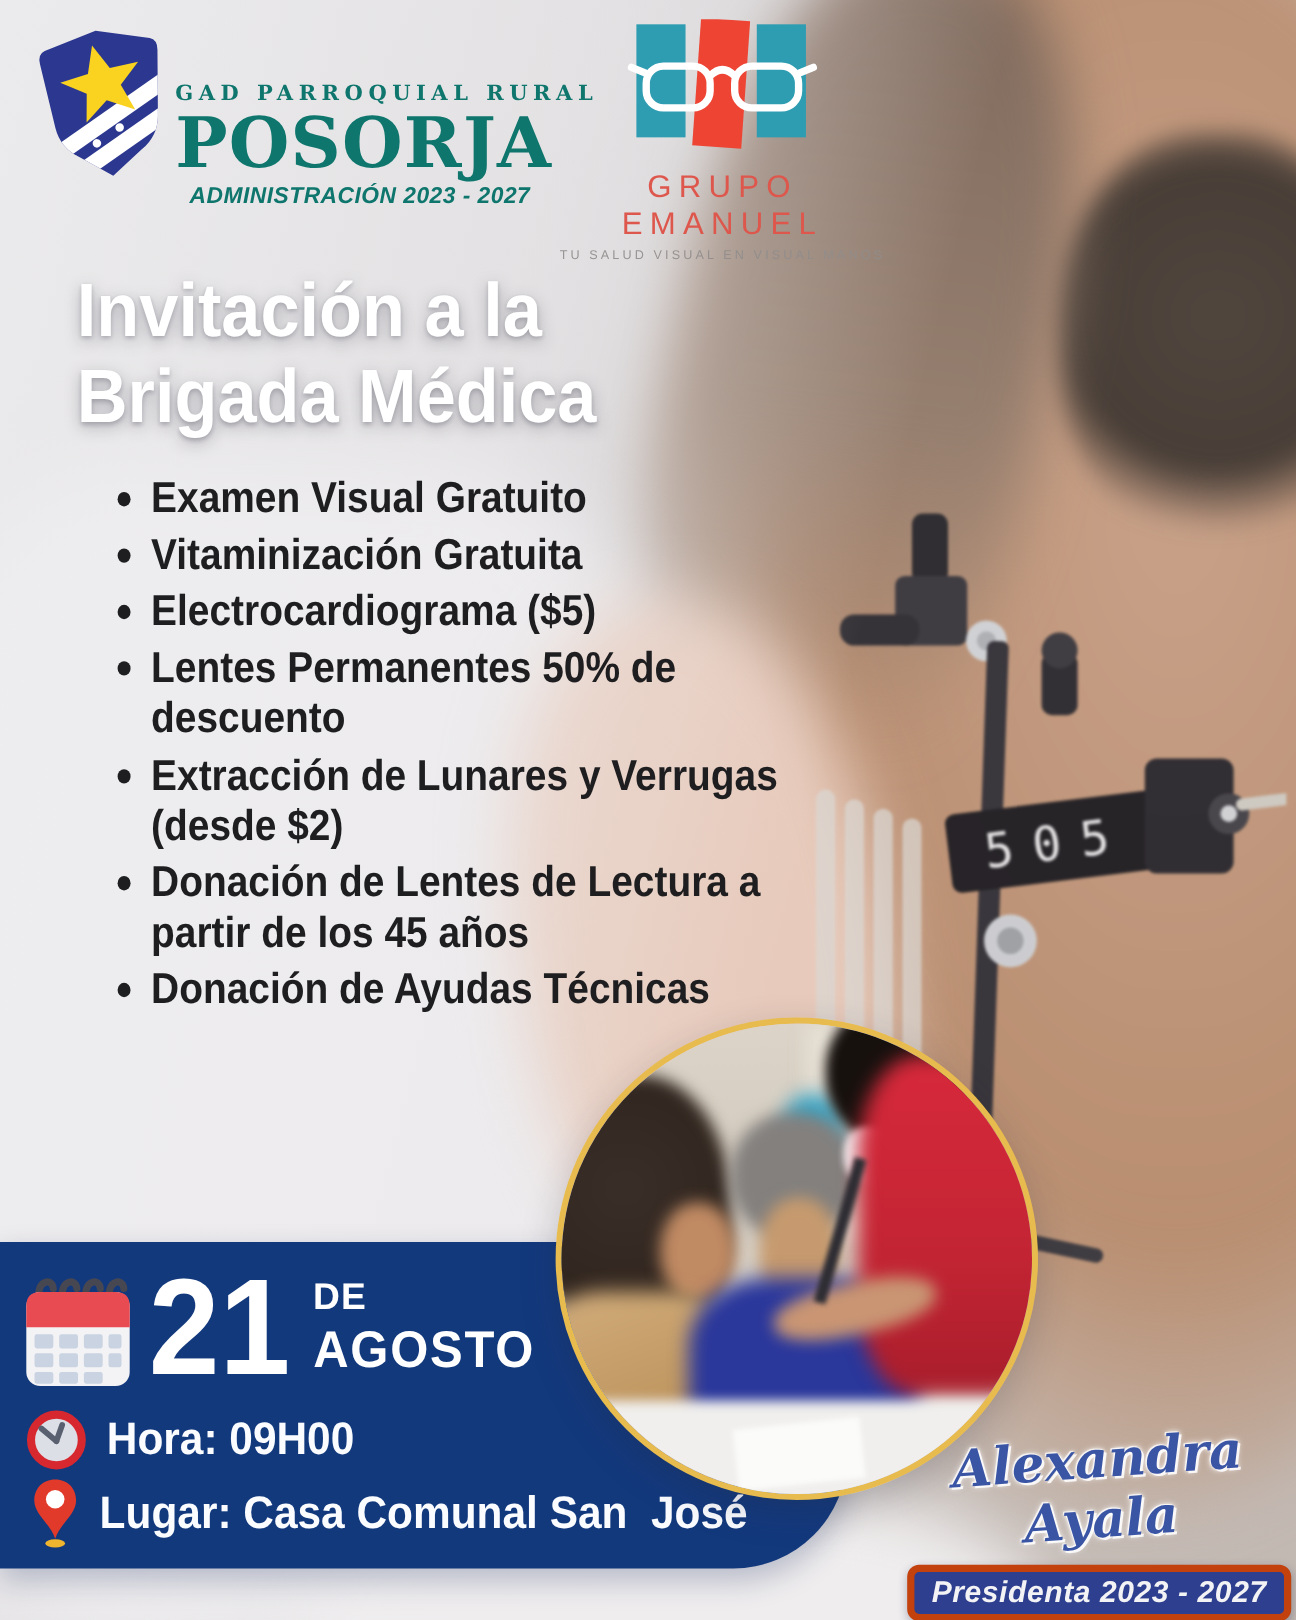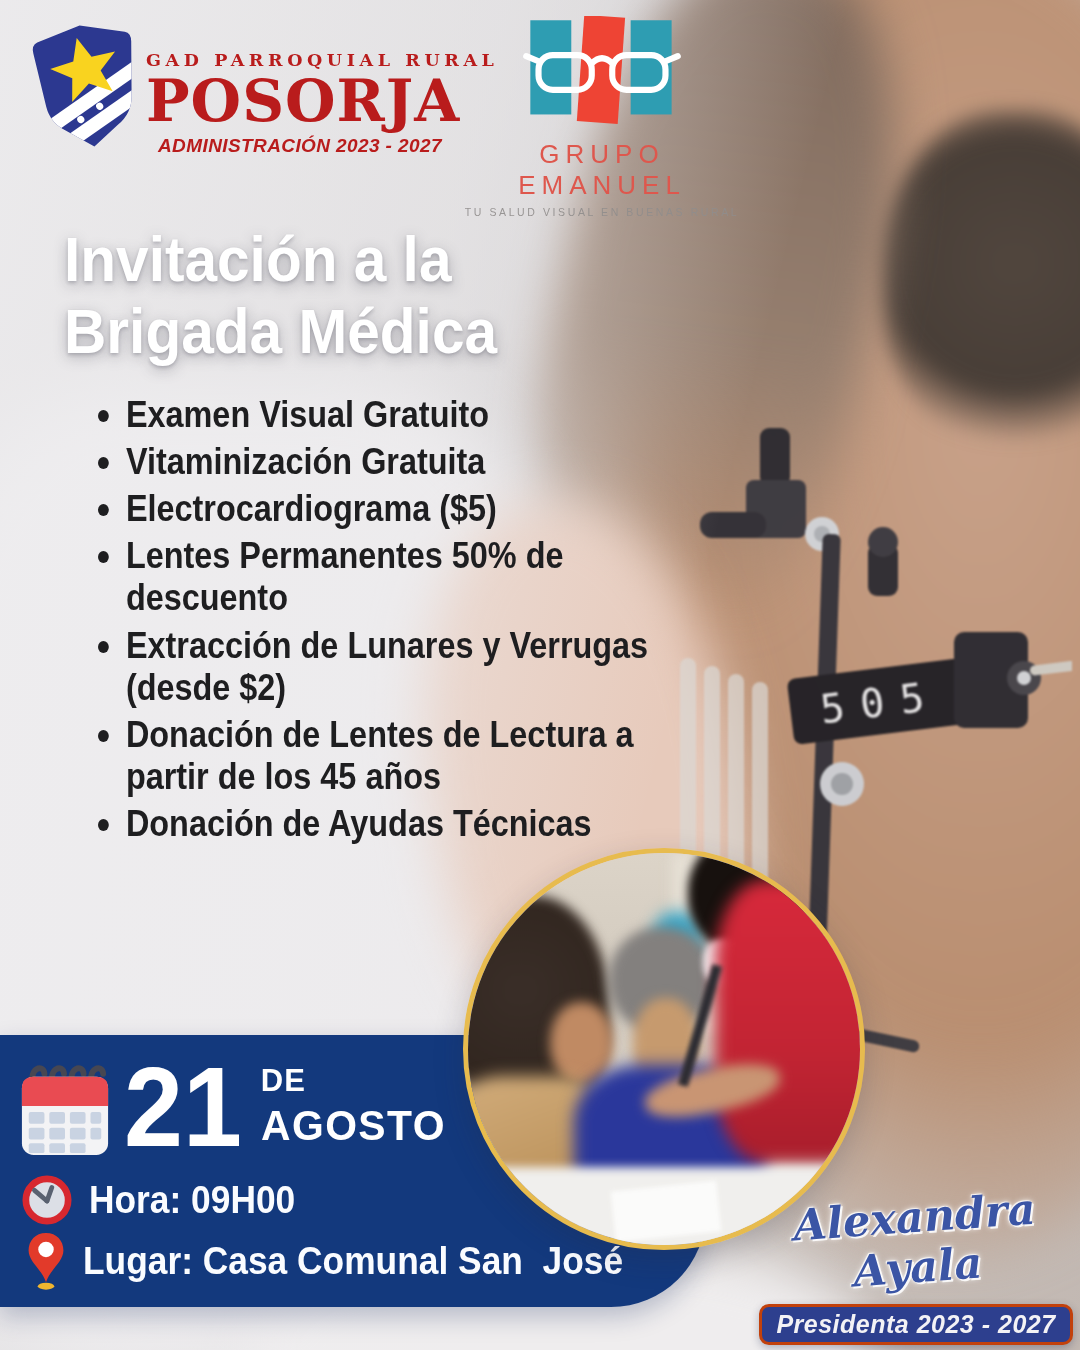--- a/index.html
+++ b/index.html
@@ -23,21 +23,21 @@
   .bg-coat{left:-90px;top:380px;width:660px;height:1000px;border-radius:32%;
     background:#eceaec;filter:blur(34px);}
   .bg-hand{left:430px;top:500px;width:310px;height:580px;border-radius:46%;
     background:#e7cabb;transform:rotate(-9deg);filter:blur(26px);}
   .bg-shirt{left:250px;top:1240px;width:620px;height:260px;border-radius:40%;
     background:#efedee;filter:blur(26px);}
   .bg-veil{inset:0;background:linear-gradient(104deg,rgba(238,237,239,.85) 0%,rgba(238,237,239,.55) 36%,rgba(238,237,239,0) 60%);}
   .bg-device{left:672px;top:416px;width:400px;height:660px;filter:blur(1.2px);opacity:.95;}
   
   .shield-wrap{position:absolute;left:32px;top:22px;width:110px;height:128px;transform:rotate(-7deg);z-index:10;}
-  .posorja-text{position:absolute;left:146px;top:50px;z-index:10;color:#b91c1c;}
+  .posorja-text{position:absolute;left:146px;top:68px;z-index:10;color:#0f766e;}
   .org-type{font-family:"DejaVu Serif",serif;font-weight:bold;font-size:17.5px;letter-spacing:4.6px;}
   .org-name{font-family:"DejaVu Serif",serif;font-weight:bold;font-size:58px;letter-spacing:1px;line-height:1.0;margin-top:2px;}
   .org-admin{font-weight:bold;font-style:italic;font-size:19px;letter-spacing:.4px;margin-top:5px;margin-left:12px;}
   .emanuel{position:absolute;left:452px;top:16px;width:300px;text-align:center;z-index:10;}
   .emanuel-name{font-size:26px;letter-spacing:6px;color:#de574d;margin-top:4px;}
   .emanuel-tag{font-size:10.5px;letter-spacing:2.6px;color:#908d8c;margin-top:5px;opacity:.9;}
   
   .page-title{position:absolute;left:64px;top:224px;z-index:10;color:#fff;font-weight:bold;
     font-size:63px;line-height:1.14;transform:scaleX(.93);transform-origin:left top;
     text-shadow:0 4px 14px rgba(70,70,82,.35),0 2px 4px rgba(70,70,82,.28);}
@@ -84,21 +84,21 @@
   .ph-nred{left:63%;top:7%;width:42%;height:72%;background:linear-gradient(180deg,#d7293b 0%,#c22433 60%,#a81d2b 100%);filter:blur(8px);border-radius:30%;}
   .ph-narm{left:45%;top:55%;width:35%;height:11%;background:#c99573;filter:blur(6px);border-radius:45%;transform:rotate(-12deg);}
   .ph-steth{left:58%;top:28%;width:2.5%;height:32%;background:#2e2d33;filter:blur(2px);transform:rotate(16deg);}
   .ph-table{left:-5%;top:80%;width:110%;height:26%;background:#f0efed;filter:blur(5px);}
   .ph-paper{left:37%;top:85%;width:27%;height:13%;background:#fbfbfa;filter:blur(2px);transform:rotate(-6deg);}
   
   .sig-block{position:absolute;left:756px;top:1192px;width:320px;text-align:center;z-index:8;}
   .signature{font-family:"DejaVu Serif",serif;font-style:italic;font-weight:bold;font-size:43px;
     color:#3b55a5;transform:rotate(-4deg);
     text-shadow:0 0 6px #fff,0 0 3px #fff,2px 2px 0 rgba(255,255,255,.85),-1px -1px 0 rgba(255,255,255,.7);}
-  .role-pill{display:inline-block;margin-top:12px;background:#2d3f8e;border:3px solid #c2410c;
+  .role-pill{display:inline-block;margin-top:12px;background:#2d3f8e;border:6px solid #c2410c;
     border-radius:10px;padding:3px 14px;color:#f3f2f5;font-style:italic;font-weight:bold;
     font-size:25px;letter-spacing:.5px;box-shadow:0 3px 8px rgba(30,40,80,.3);}
 </style>
 </head>
 <body>
 
 <div id="canvas">
 
   <div class="bgl bg-base"></div>
   <div class="bgl bg-window"></div>
@@ -168,21 +168,21 @@
       <rect x="112" y="4" width="40" height="92" fill="#2e9db2"></rect>
       <g stroke="#ffffff" stroke-width="6" fill="none" stroke-linecap="round">
         <rect x="22" y="38" width="52" height="34" rx="14"></rect>
         <rect x="94" y="38" width="52" height="34" rx="14"></rect>
         <path d="M74 46 Q84 36 94 46"></path>
         <path d="M22 44 L10 39"></path>
         <path d="M146 44 L158 39"></path>
       </g>
     </svg>
     <div class="emanuel-name">GRUPO EMANUEL</div>
-    <div class="emanuel-tag">TU SALUD VISUAL EN BUENAS RURAL</div>
+    <div class="emanuel-tag">TU SALUD VISUAL EN VISUAL MANOS</div>
   </div>
 
   <div class="page-title">
     <div>Invitación a la</div>
     <div>Brigada Médica</div>
   </div>
 
   <ul class="services">
     <li>
         <span class="dot"></span>

